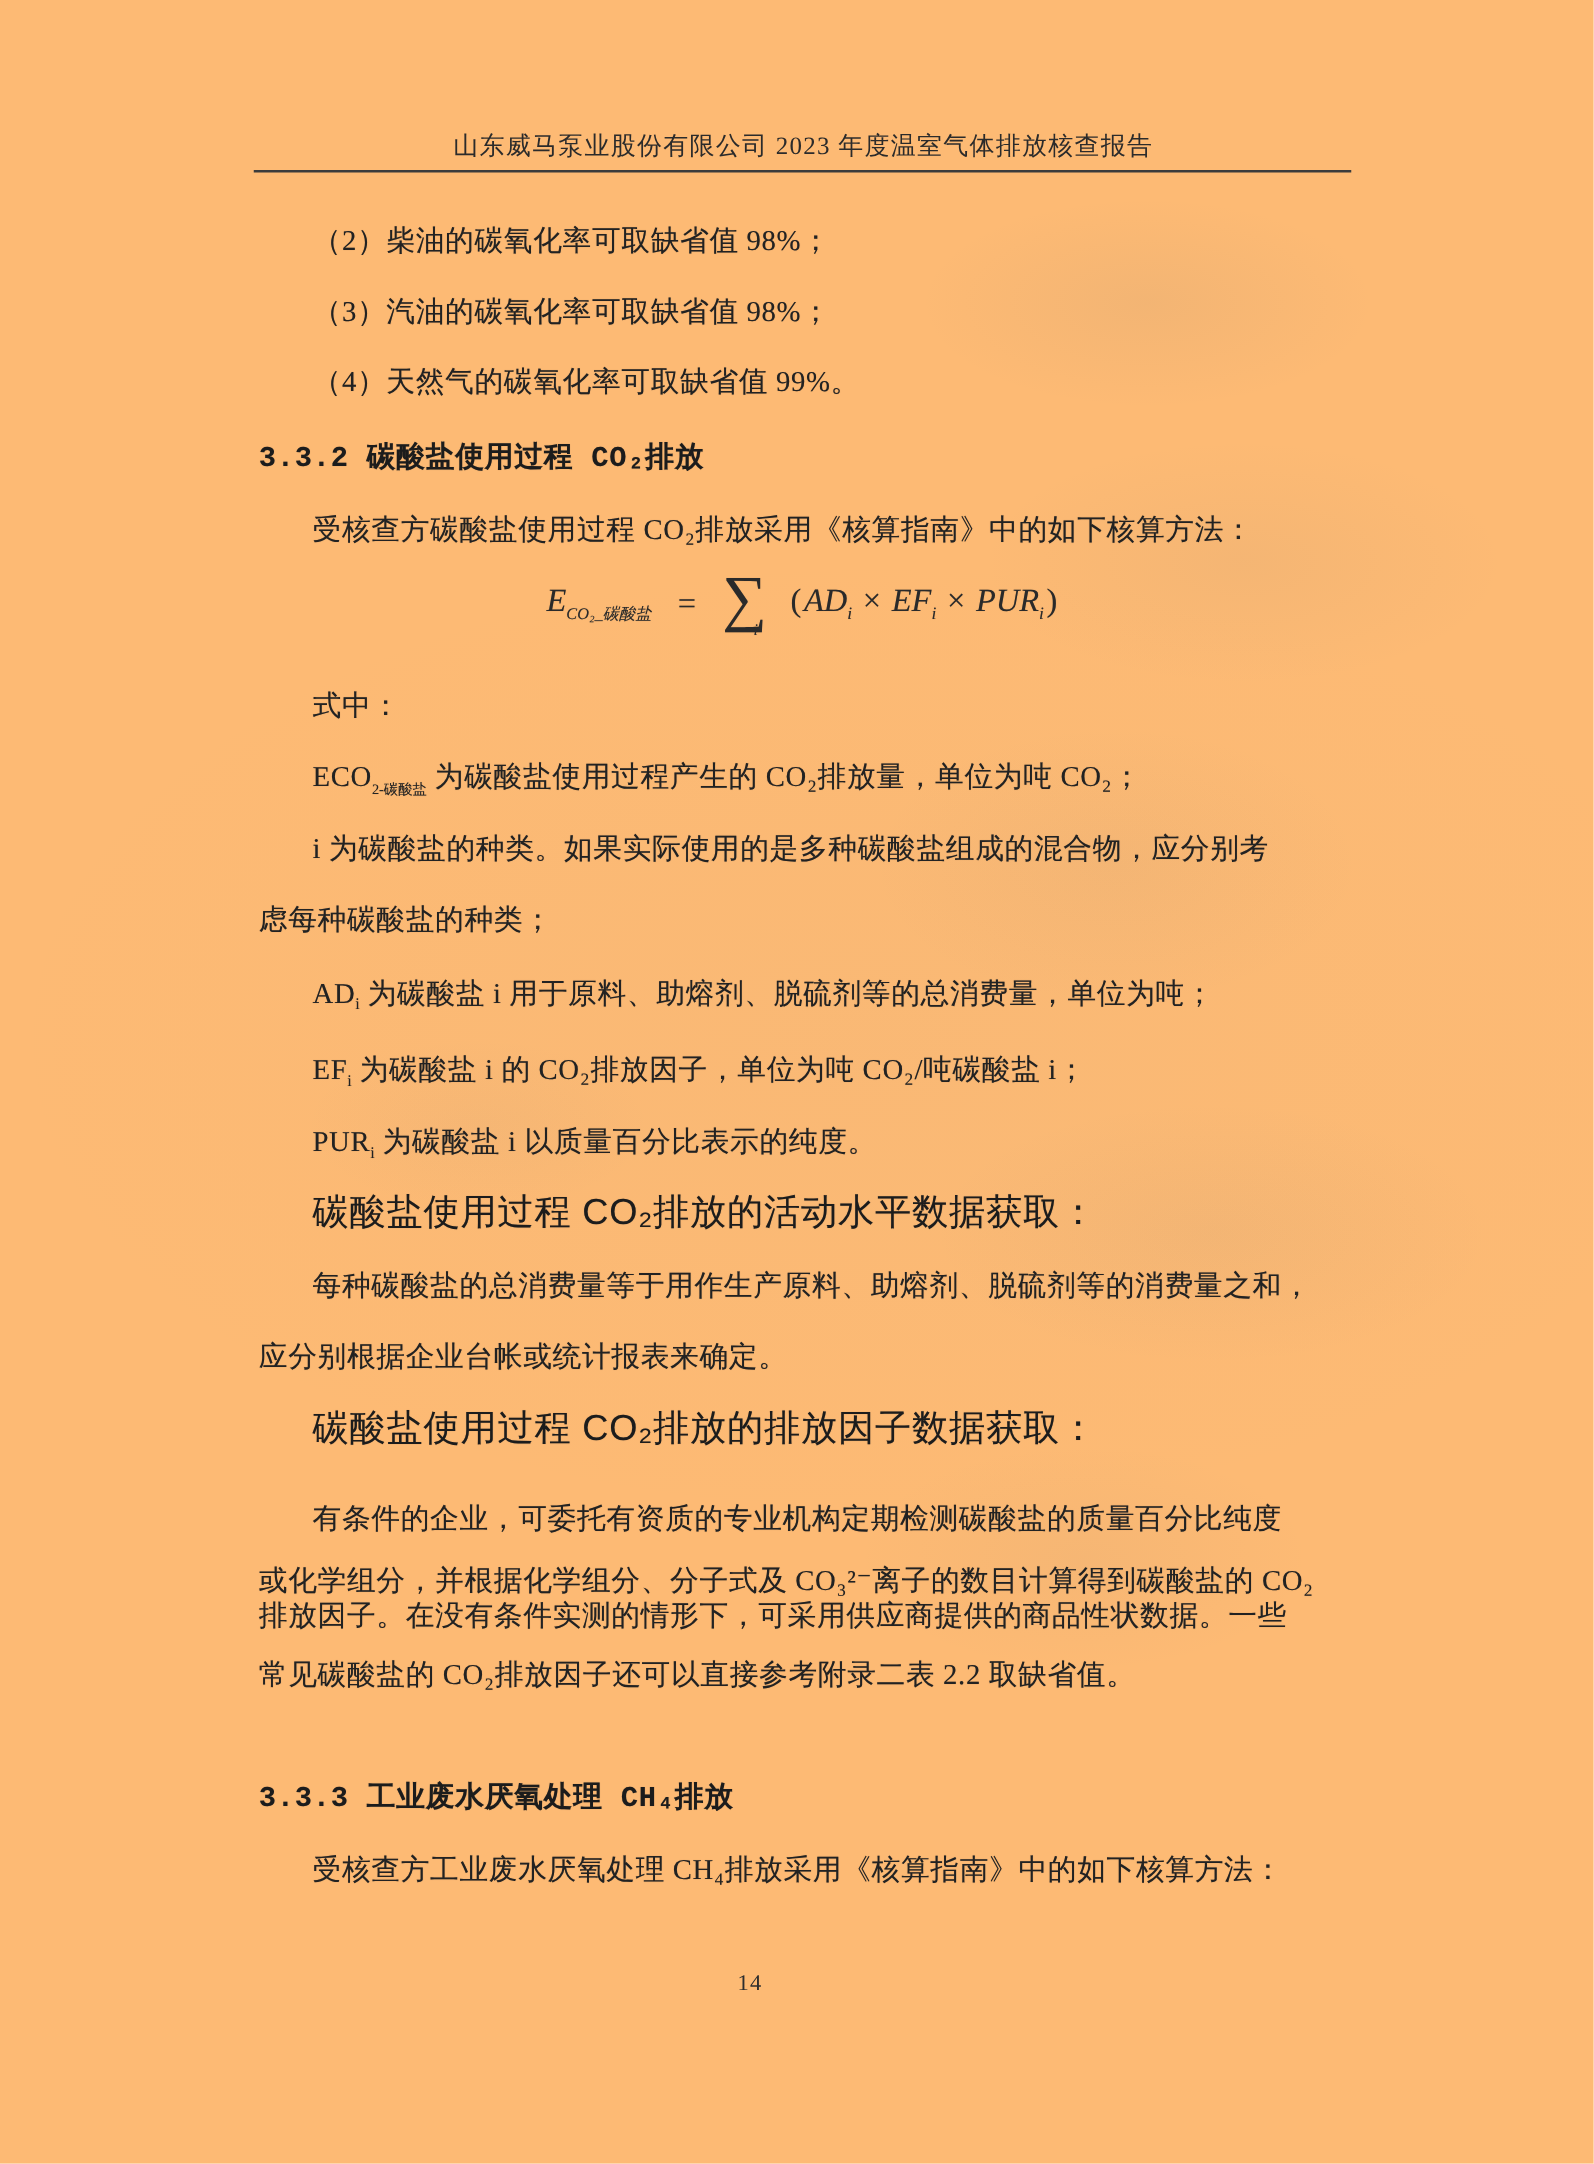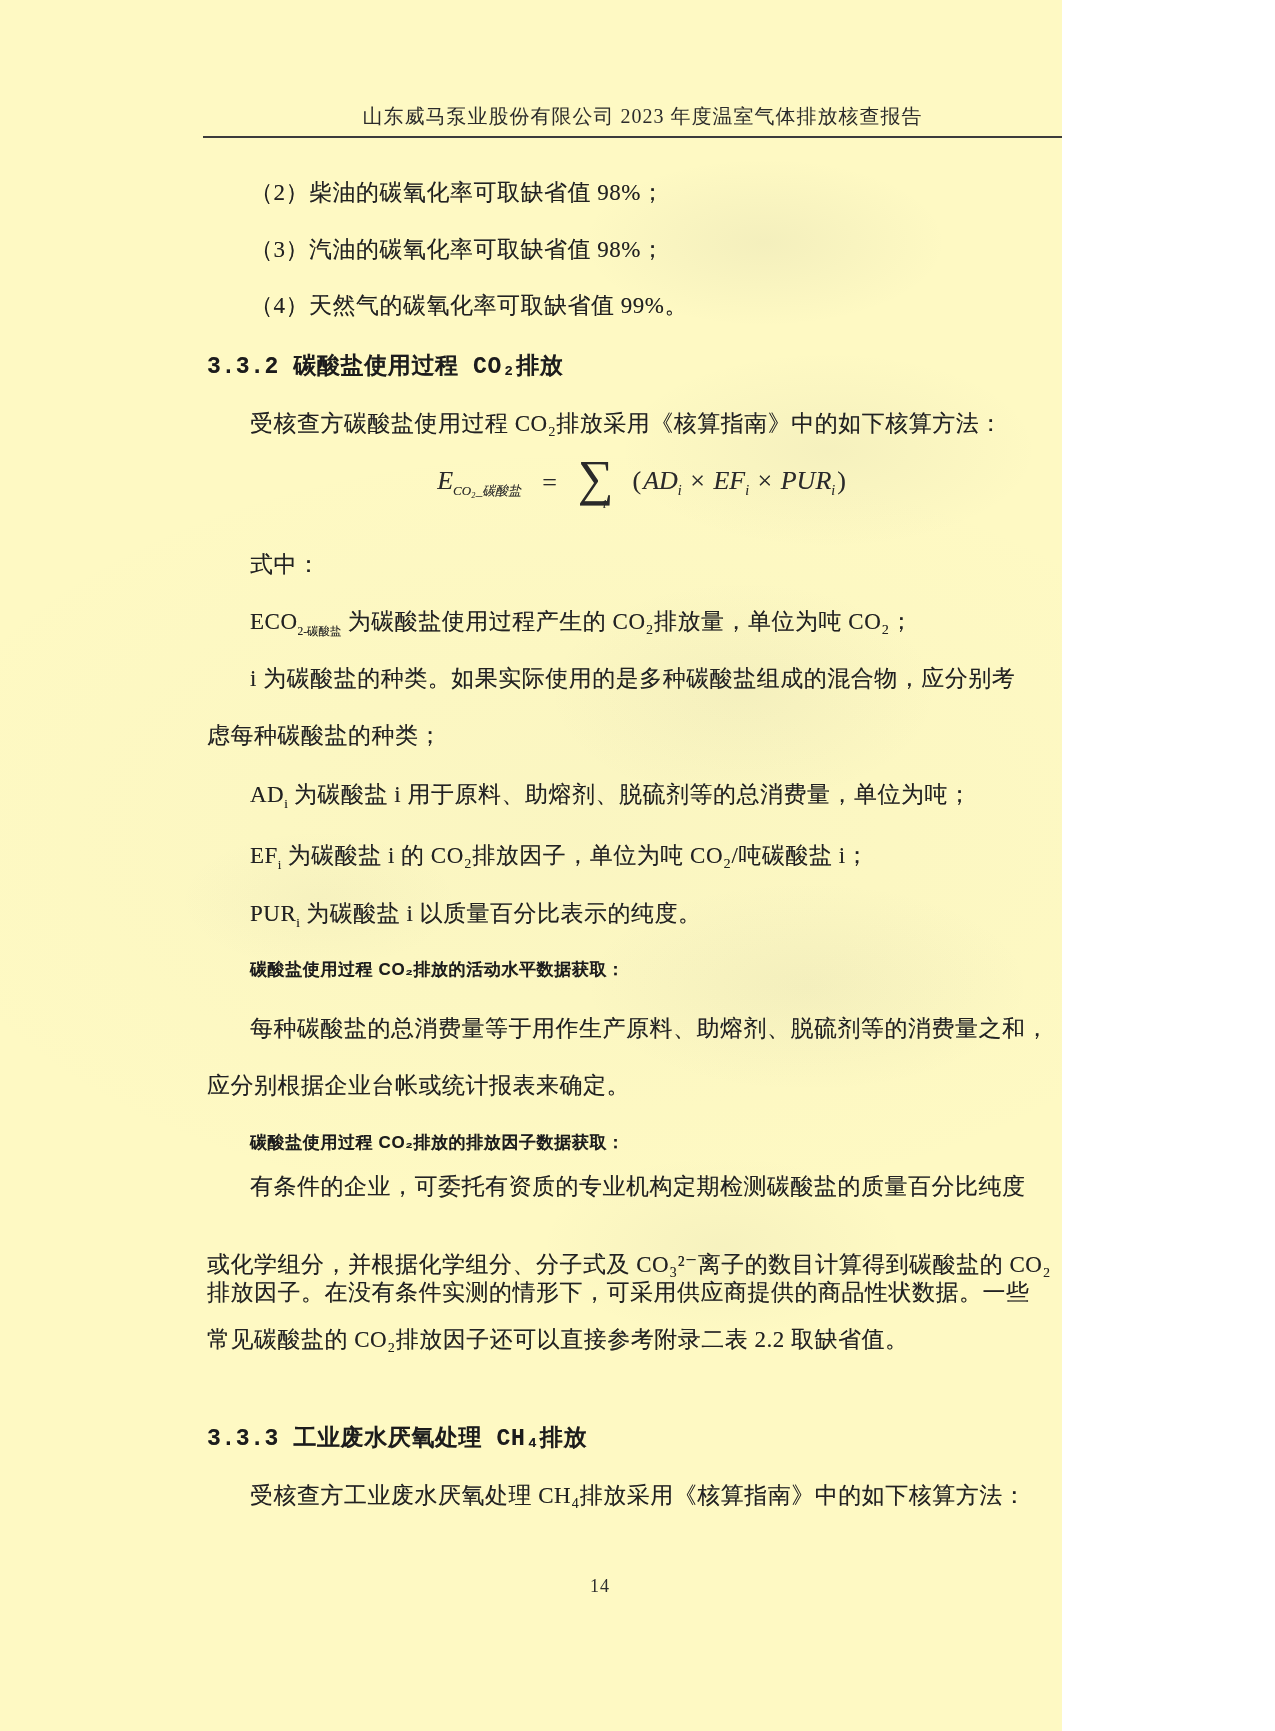--- a/index.html
+++ b/index.html
@@ -1,19 +1,19 @@
 <!DOCTYPE html>
 <html><head>
 <meta charset="utf-8">
 <style>
   html, body { margin:0; padding:0; background:#ffffff; }
   .page {
     position:relative;
-    width:1062px; height:1731px;
-    background:#fef9c3;
+    width:1275px; height:1731px;
+    background:#fdba74;
     overflow:hidden;
     font-family:"Liberation Serif","DejaVu Serif",serif;
     color:#212121;
   }
   
   .page::before {
     content:""; position:absolute; inset:0; pointer-events:none;
     background:
       radial-gradient(ellipse 260px 120px at 72% 14%, rgba(110,110,110,0.07), transparent 70%),
       radial-gradient(ellipse 300px 140px at 78% 26%, rgba(110,110,110,0.06), transparent 70%),
@@ -36,23 +36,23 @@
     text-shadow:0 0 0.6px rgba(50,50,50,0.45);
   }
   .indent { left:250px; }
   .flush  { left:207px; }
   .h-num  {
     left:207px; font-weight:bold;
     font-family:Liberation Mono, monospace;
     font-size:23px; letter-spacing:0.6px; color:#1c1c1c;
   }
   .subhead {
-    left:250px; font-weight:bold;
+    left:250px; font-weight:normal;
     font-family:"Liberation Sans","DejaVu Sans",sans-serif;
-    font-size:17px; letter-spacing:0.6px; color:#1c1c1c;
+    font-size:29px; letter-spacing:0.6px; color:#1c1c1c;
   }
   sub.s  { font-size:13px; letter-spacing:0; }
   sub.sc { font-size:11.5px; letter-spacing:0;margin-top:24px; }
   
   .formula {
     position:absolute; top:450px; left:205px; width:875px; height:66px;
     display:flex; justify-content:center; align-items:center; gap:17px;
     font-size:26px; font-style:italic; color:#2a2a2a;
     text-shadow:0 0 0.6px rgba(50,50,50,0.4);
   }
@@ -107,21 +107,21 @@
 
   <div class="ln indent" style="top:899px"><span>PUR</span><sub class="s">i</sub><span> 为碳酸盐 i 以质量百分比表示的纯度。</span></div>
 
   <div class="ln subhead" style="top:955px">碳酸盐使用过程 CO₂排放的活动水平数据获取：</div>
 
   <div class="ln indent" style="top:1014px">每种碳酸盐的总消费量等于用作生产原料、助熔剂、脱硫剂等的消费量之和，</div>
   <div class="ln flush" style="top:1071px">应分别根据企业台帐或统计报表来确定。</div>
 
   <div class="ln subhead" style="top:1128px">碳酸盐使用过程 CO₂排放的排放因子数据获取：</div>
 
-  <div class="ln indent" style="top:1172px">有条件的企业，可委托有资质的专业机构定期检测碳酸盐的质量百分比纯度</div>
+  <div class="ln indent" style="top:1200px">有条件的企业，可委托有资质的专业机构定期检测碳酸盐的质量百分比纯度</div>
   <div class="ln flush" style="top:1250px">或化学组分，并根据化学组分、分子式及 CO₃²⁻离子的数目计算得到碳酸盐的 CO₂</div>
   <div class="ln flush" style="top:1278px">排放因子。在没有条件实测的情形下，可采用供应商提供的商品性状数据。一些</div>
   <div class="ln flush" style="top:1325px">常见碳酸盐的 CO₂排放因子还可以直接参考附录二表 2.2 取缺省值。</div>
 
   <div class="ln h-num" style="top:1424px">3.3.3 工业废水厌氧处理 CH₄排放</div>
 
   <div class="ln indent" style="top:1481px">受核查方工业废水厌氧处理 CH₄排放采用《核算指南》中的如下核算方法：</div>
 
   <div class="pageno">14</div>
 

